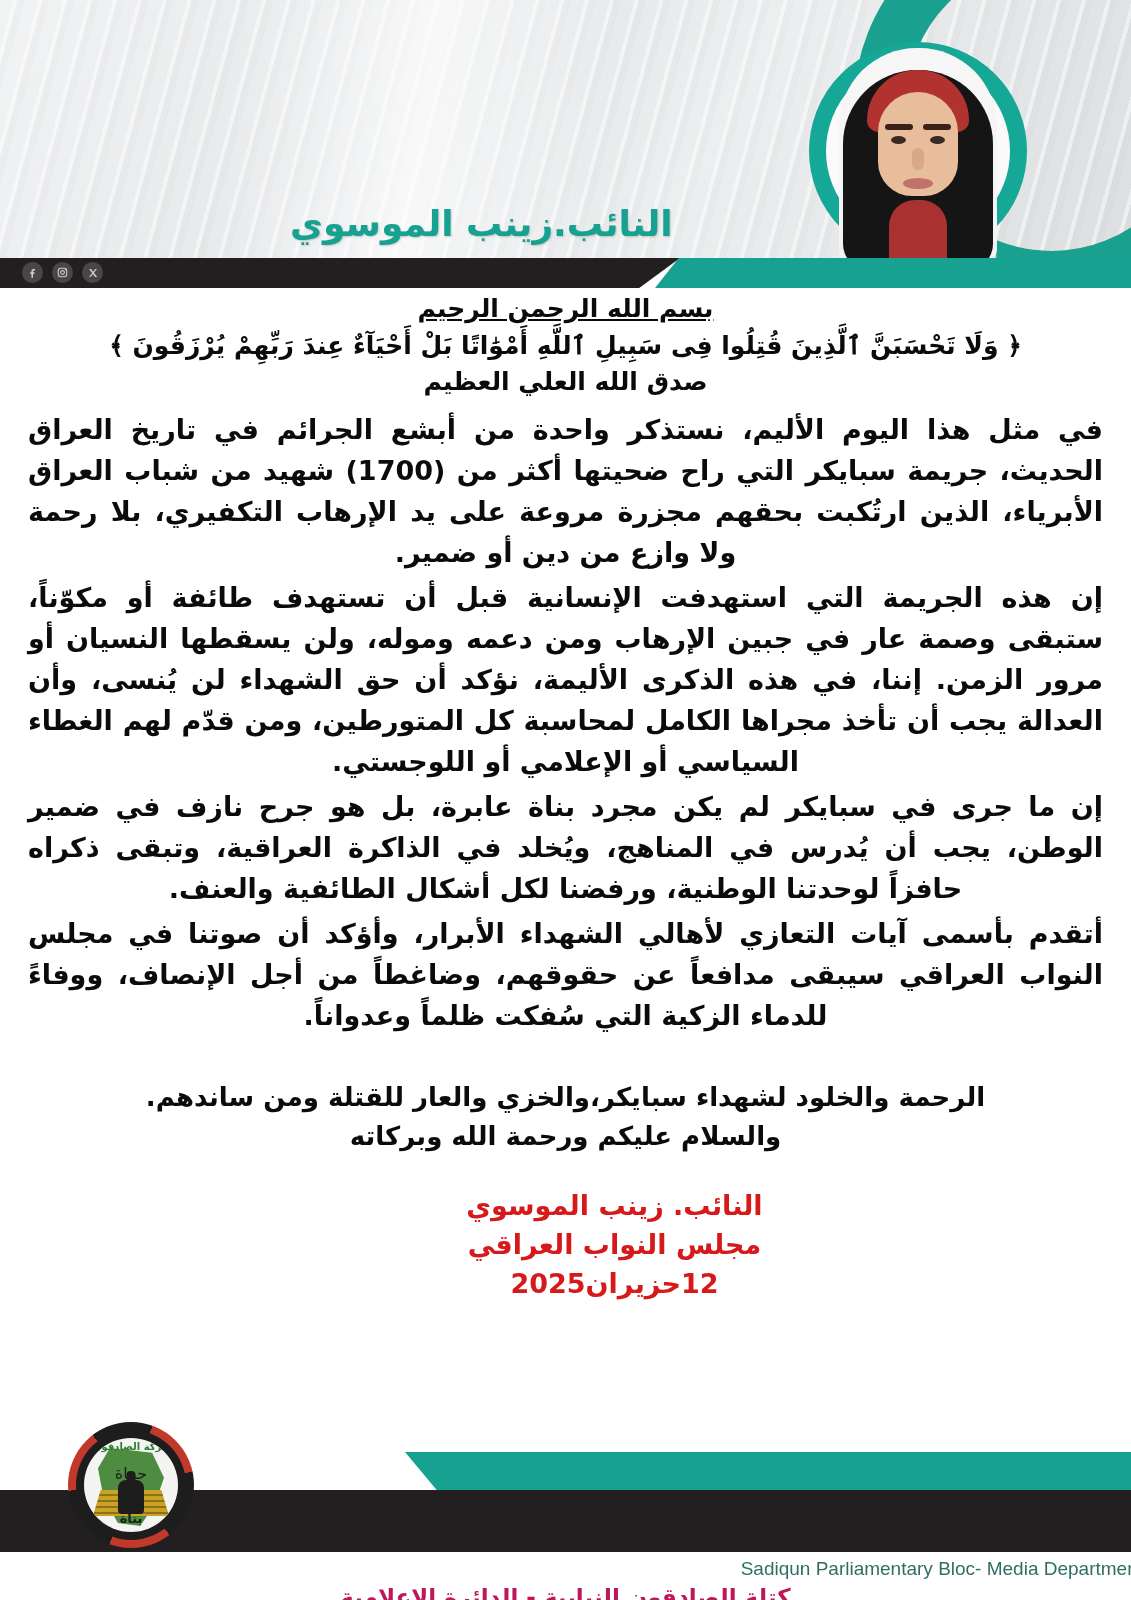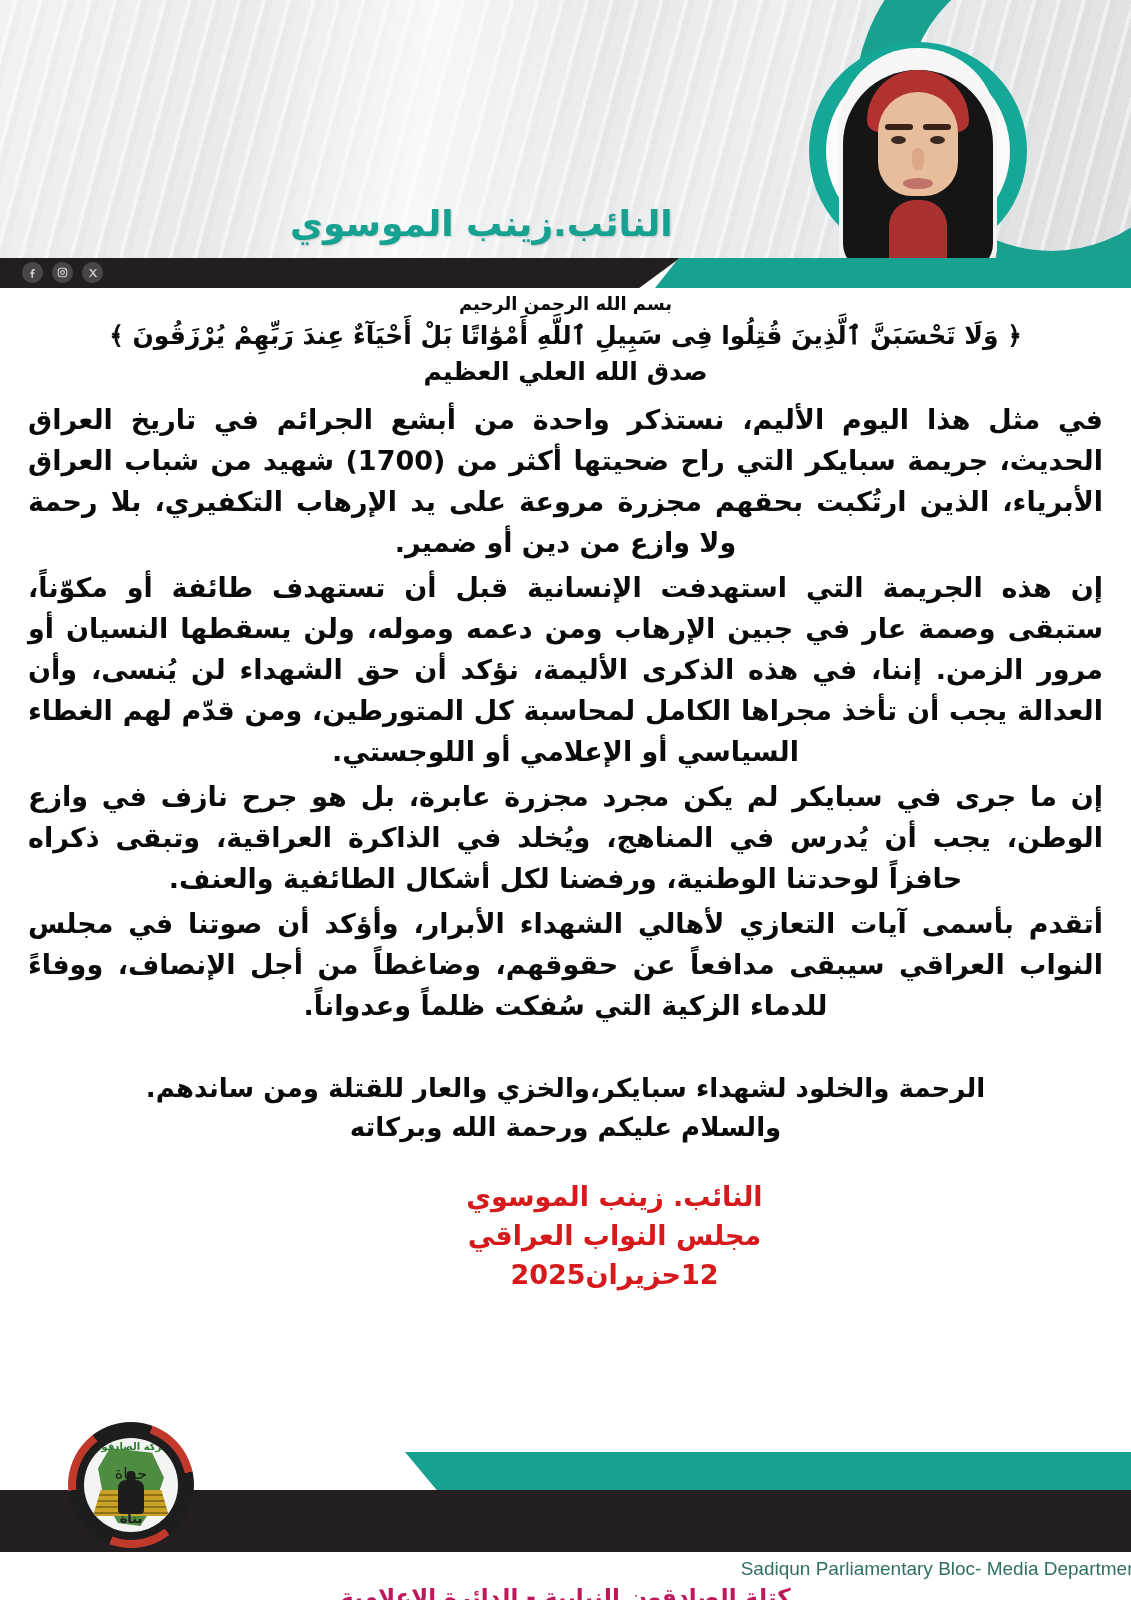--- a/index.html
+++ b/index.html
@@ -221,24 +221,25 @@
   .content {
     position: absolute;
     left: 0;
     top: 292px;
     width: 1131px;
     direction: rtl;
     text-align: center;
     color: #0b0b0b;
   }
   .bismillah {
-    font-size: 18px;
+    font-size: 25px;
     font-weight: bold;
     line-height: 1.35;
     margin: 0 0 2px 0;
+    text-decoration: underline;
   }
   .verse {
     font-size: 25px;
     font-weight: bold;
     line-height: 1.4;
     margin: 0 0 2px 0;
     padding: 0 70px;
   }
   .sadaqa {
     font-size: 25px;
@@ -463,21 +464,21 @@
     </div>
   </div>
 
   <div class="content">
     <div class="bismillah">بسم الله الرحمن الرحيم</div>
     <div class="verse">﴿ وَلَا تَحْسَبَنَّ ٱلَّذِينَ قُتِلُوا فِى سَبِيلِ ٱللَّهِ أَمْوَٰاتًا بَلْ أَحْيَآءٌ عِندَ رَبِّهِمْ يُرْزَقُونَ ﴾</div>
     <div class="sadaqa">صدق الله العلي العظيم</div>
 
     <p class="para">في مثل هذا اليوم الأليم، نستذكر واحدة من أبشع الجرائم في تاريخ العراق الحديث، جريمة سبايكر التي راح ضحيتها أكثر من (1700) شهيد من شباب العراق الأبرياء، الذين ارتُكبت بحقهم مجزرة مروعة على يد الإرهاب التكفيري، بلا رحمة ولا وازع من دين أو ضمير.</p>
     <p class="para">إن هذه الجريمة التي استهدفت الإنسانية قبل أن تستهدف طائفة أو مكوّناً، ستبقى وصمة عار في جبين الإرهاب ومن دعمه وموله، ولن يسقطها النسيان أو مرور الزمن. إننا، في هذه الذكرى الأليمة، نؤكد أن حق الشهداء لن يُنسى، وأن العدالة يجب أن تأخذ مجراها الكامل لمحاسبة كل المتورطين، ومن قدّم لهم الغطاء السياسي أو الإعلامي أو اللوجستي.</p>
-    <p class="para">إن ما جرى في سبايكر لم يكن مجرد مجزرة عابرة، بل هو جرح نازف في وازع الوطن، يجب أن يُدرس في المناهج، ويُخلد في الذاكرة العراقية، وتبقى ذكراه حافزاً لوحدتنا الوطنية، ورفضنا لكل أشكال الطائفية والعنف.</p>
+    <p class="para">إن ما جرى في سبايكر لم يكن مجرد بناة عابرة، بل هو جرح نازف في ضمير الوطن، يجب أن يُدرس في المناهج، ويُخلد في الذاكرة العراقية، وتبقى ذكراه حافزاً لوحدتنا الوطنية، ورفضنا لكل أشكال الطائفية والعنف.</p>
     <p class="para">أتقدم بأسمى آيات التعازي لأهالي الشهداء الأبرار، وأؤكد أن صوتنا في مجلس النواب العراقي سيبقى مدافعاً عن حقوقهم، وضاغطاً من أجل الإنصاف، ووفاءً للدماء الزكية التي سُفكت ظلماً وعدواناً.</p>
 
     <div class="closing">
       <div>الرحمة والخلود لشهداء سبايكر،والخزي والعار للقتلة ومن ساندهم.</div>
       <div>والسلام عليكم ورحمة الله وبركاته</div>
     </div>
 
     <div class="sign-block">
       <div class="sign-inner">
         <div>النائب. زينب الموسوي</div>

